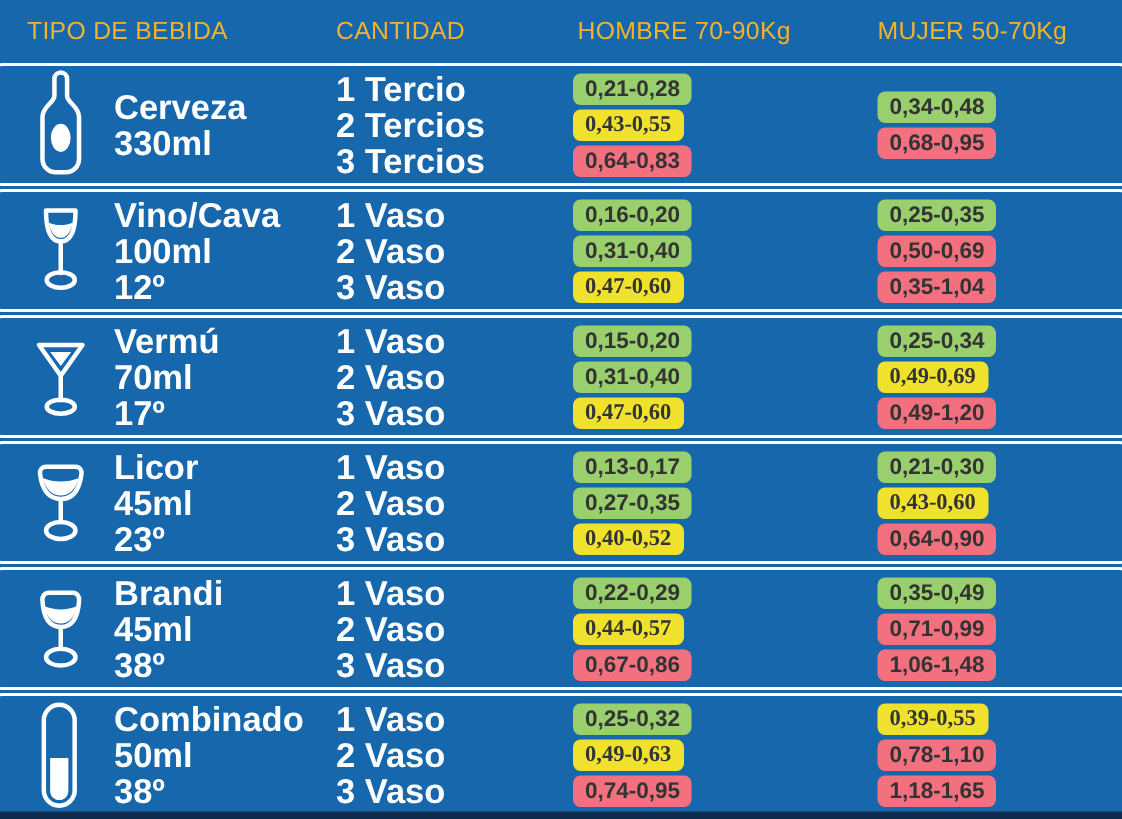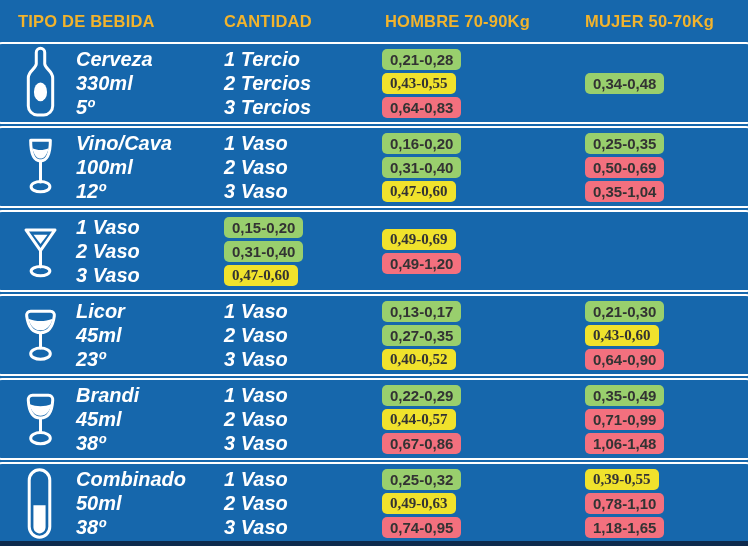--- a/index.html
+++ b/index.html
@@ -9,38 +9,38 @@
     background:var(--c-background,#1667ac);
   }
   .board{position:relative;width:748px;height:546px;overflow:hidden;}
   
   .hdr{
     height:42px;display:grid;grid-template-columns:206px 161px 200px 1fr;
     align-items:center;padding-left:18px;box-sizing:border-box;
   }
   .hdr span{
     color:var(--c-header_text,#f2b32c);
-    font-weight:700;font-size:16.5px;letter-spacing:.2px;
+    font-weight:400;font-size:16.5px;letter-spacing:.2px;
   }
   
   .row{
     position:relative;height:82px;box-sizing:border-box;
     margin:0 -8px 2px -8px;
     border:2px solid var(--c-separator,#ffffff);
     border-radius:10px;
     background:var(--c-background,#1667ac);
     display:grid;grid-template-columns:58px 148px 158px 203px 1fr;
     align-items:center;padding-left:24px;
   }
   .icon-cell{display:flex;align-items:center;justify-content:flex-start;}
   .icon-cell svg{display:block;}
   .stack{display:flex;flex-direction:column;justify-content:center;}
   .stack .ln{
-    color:var(--c-row_text,#ffffff);font-weight:700;font-size:20px;
-    line-height:24px;white-space:nowrap;font-style:italic;
+    color:var(--c-row_text,#ffffff);font-weight:700;font-size:23px;
+    line-height:24px;white-space:nowrap;
   }
   .pills{display:flex;flex-direction:column;align-items:flex-start;}
   .pill{
     display:inline-block;box-sizing:border-box;
     height:21px;line-height:21px;margin:1.5px 0;padding:0 8px;
     border-radius:5px;font-weight:700;font-size:15px;
     color:var(--c-pill_text,#333333);white-space:nowrap;
   }
   .pill-green{background:var(--c-green,#99cf6d);}
   .pill-yellow{background:var(--c-yellow,#f0e22c);font-family:Liberation Serif, serif;}
@@ -67,34 +67,34 @@
   <section class="row">
     <div class="icon-cell">
       <svg width="45" height="77" viewBox="0 0 48 82">
         <path class="ic" d="M19.5 8 a4.5 4.5 0 0 1 9 0 v12 c0 5 8.5 7.5 8.5 15 v30 a9.5 9.5 0 0 1 -9.5 9.5 h-7 a9.5 9.5 0 0 1 -9.5 -9.5 v-30 c0 -7.5 8.5 -10 8.5 -15 z"></path>
         <ellipse class="ic-fill" cx="24" cy="50" rx="7" ry="10"></ellipse>
       </svg>
     </div>
     <div class="stack">
       <div class="ln">Cerveza</div>
       <div class="ln">330ml</div>
-      <div class="ln">5º</div>
     </div>
     <div class="stack">
       <div class="ln">1 Tercio</div>
       <div class="ln">2 Tercios</div>
       <div class="ln">3 Tercios</div>
     </div>
     <div class="pills">
       <span class="pill pill-green">0,21-0,28</span>
       <span class="pill pill-yellow">0,43-0,55</span>
       <span class="pill pill-red">0,64-0,83</span>
     </div>
     <div class="pills">
       <span class="pill pill-green">0,34-0,48</span>
+      <span class="pill pill-red">0,68-0,95</span>
     </div>
   </section>
 
   <section class="row">
     <div class="icon-cell">
       <svg width="45" height="60" viewBox="0 0 48 64">
         <path class="ic" d="M13.5 3.5 h21 c0 14.5 -3.8 22 -10.5 22 S13.5 18 13.5 3.5 z"></path>
         <path class="ic-fill" d="M15.3 12 C17 19.5 20.2 23 24 23 s7 -3.5 8.7 -11 c-5.8 2.5 -11.6 2.5 -17.4 0 z"></path>
         <line class="ic" x1="24" y1="25.5" x2="24" y2="48"></line>
         <ellipse class="ic" cx="24" cy="53" rx="10" ry="5.5"></ellipse>
@@ -125,30 +125,36 @@
   <section class="row">
     <div class="icon-cell">
       <svg width="45" height="58" viewBox="0 0 48 62">
         <path class="ic" d="M8.5 8.5 h31 L24 30.5 z"></path>
         <path class="ic-fill" d="M16.5 13.5 h15 L24 23.5 z"></path>
         <line class="ic" x1="24" y1="30.5" x2="24" y2="48"></line>
         <ellipse class="ic" cx="24" cy="52.5" rx="10" ry="5"></ellipse>
       </svg>
     </div>
     <div class="stack">
+      <div class="ln">Vermú</div>
+      <div class="ln">70ml</div>
+      <div class="ln">17º</div>
+    </div>
+    <div class="stack">
       <div class="ln">1 Vaso</div>
       <div class="ln">2 Vaso</div>
       <div class="ln">3 Vaso</div>
     </div>
     <div class="pills">
       <span class="pill pill-green">0,15-0,20</span>
       <span class="pill pill-green">0,31-0,40</span>
       <span class="pill pill-yellow">0,47-0,60</span>
     </div>
     <div class="pills">
+      <span class="pill pill-green">0,25-0,34</span>
       <span class="pill pill-yellow">0,49-0,69</span>
       <span class="pill pill-red">0,49-1,20</span>
     </div>
   </section>
 
   <section class="row">
     <div class="icon-cell">
       <svg width="45" height="56" viewBox="0 0 48 60">
         <path class="ic" d="M13.5 4.5 h21 c3 0 4.7 2.2 4.3 5.2 C37.3 21 32.3 27.5 24 27.5 S10.7 21 9.2 9.7 C8.8 6.7 10.5 4.5 13.5 4.5 z"></path>
         <path class="ic-fill" d="M11 12.5 C13.5 21 18 25 24 25 s10.5 -4 13 -12.5 c-8.5 3.4 -17.5 3.4 -26 0 z"></path>

